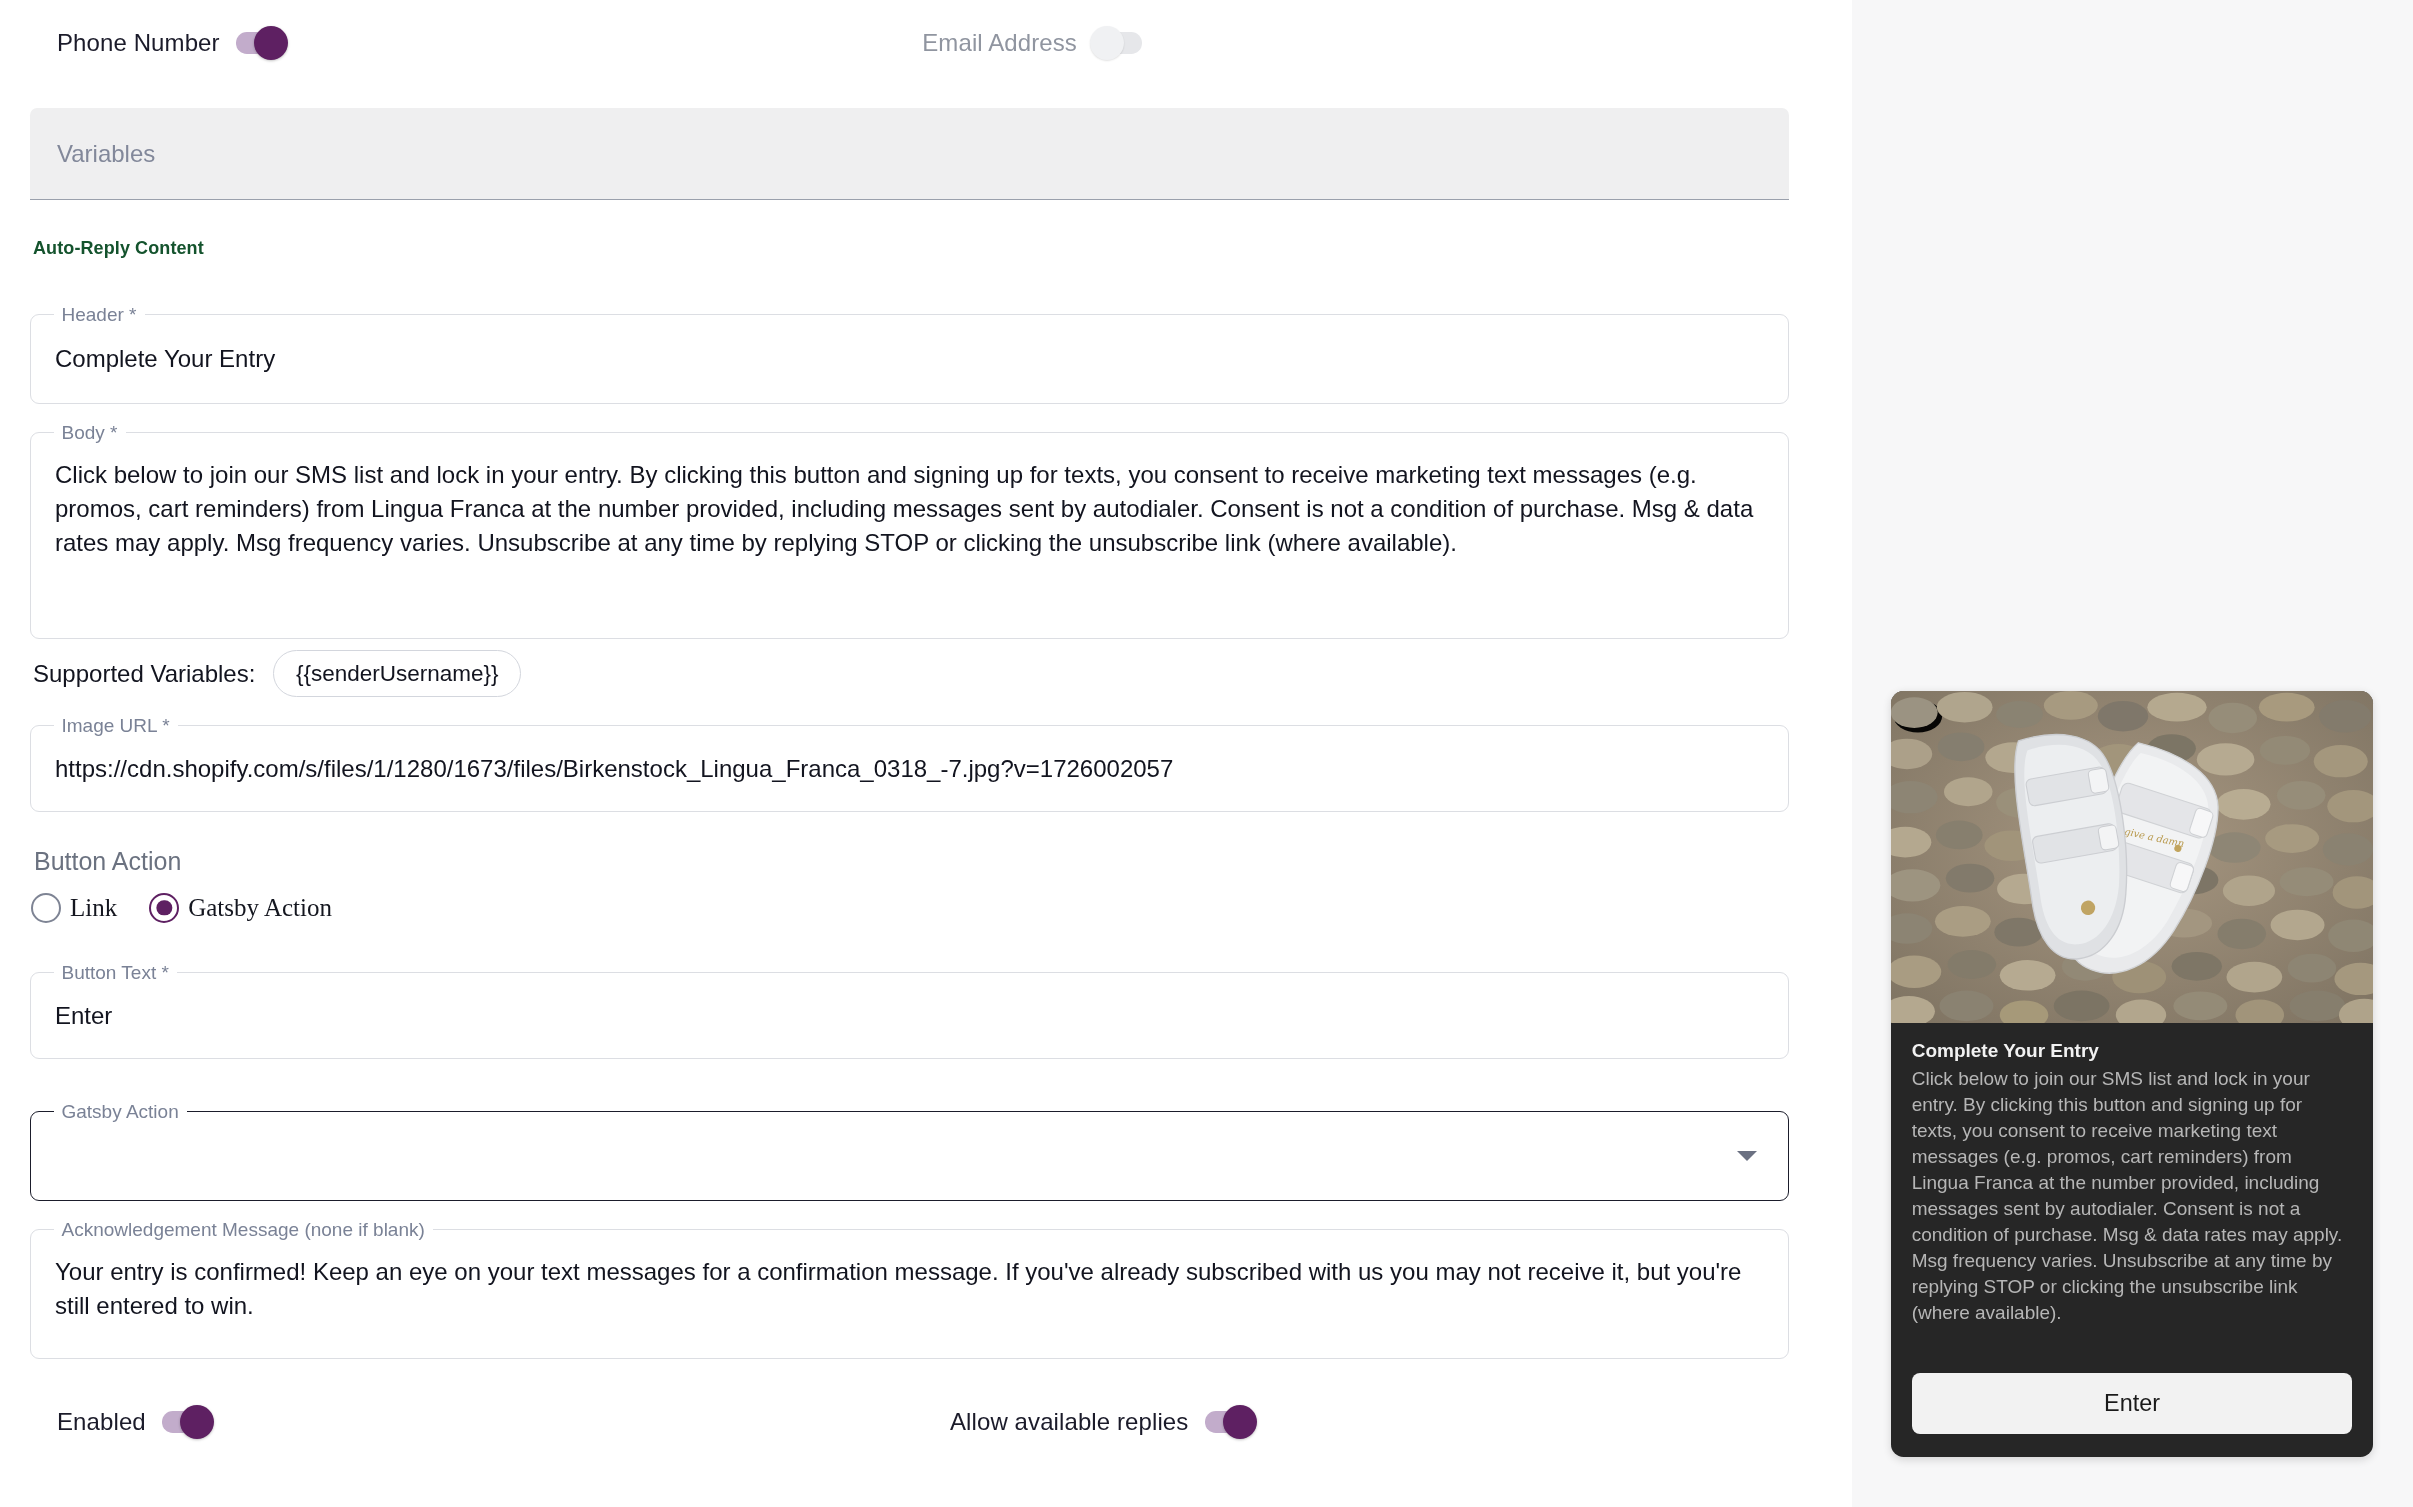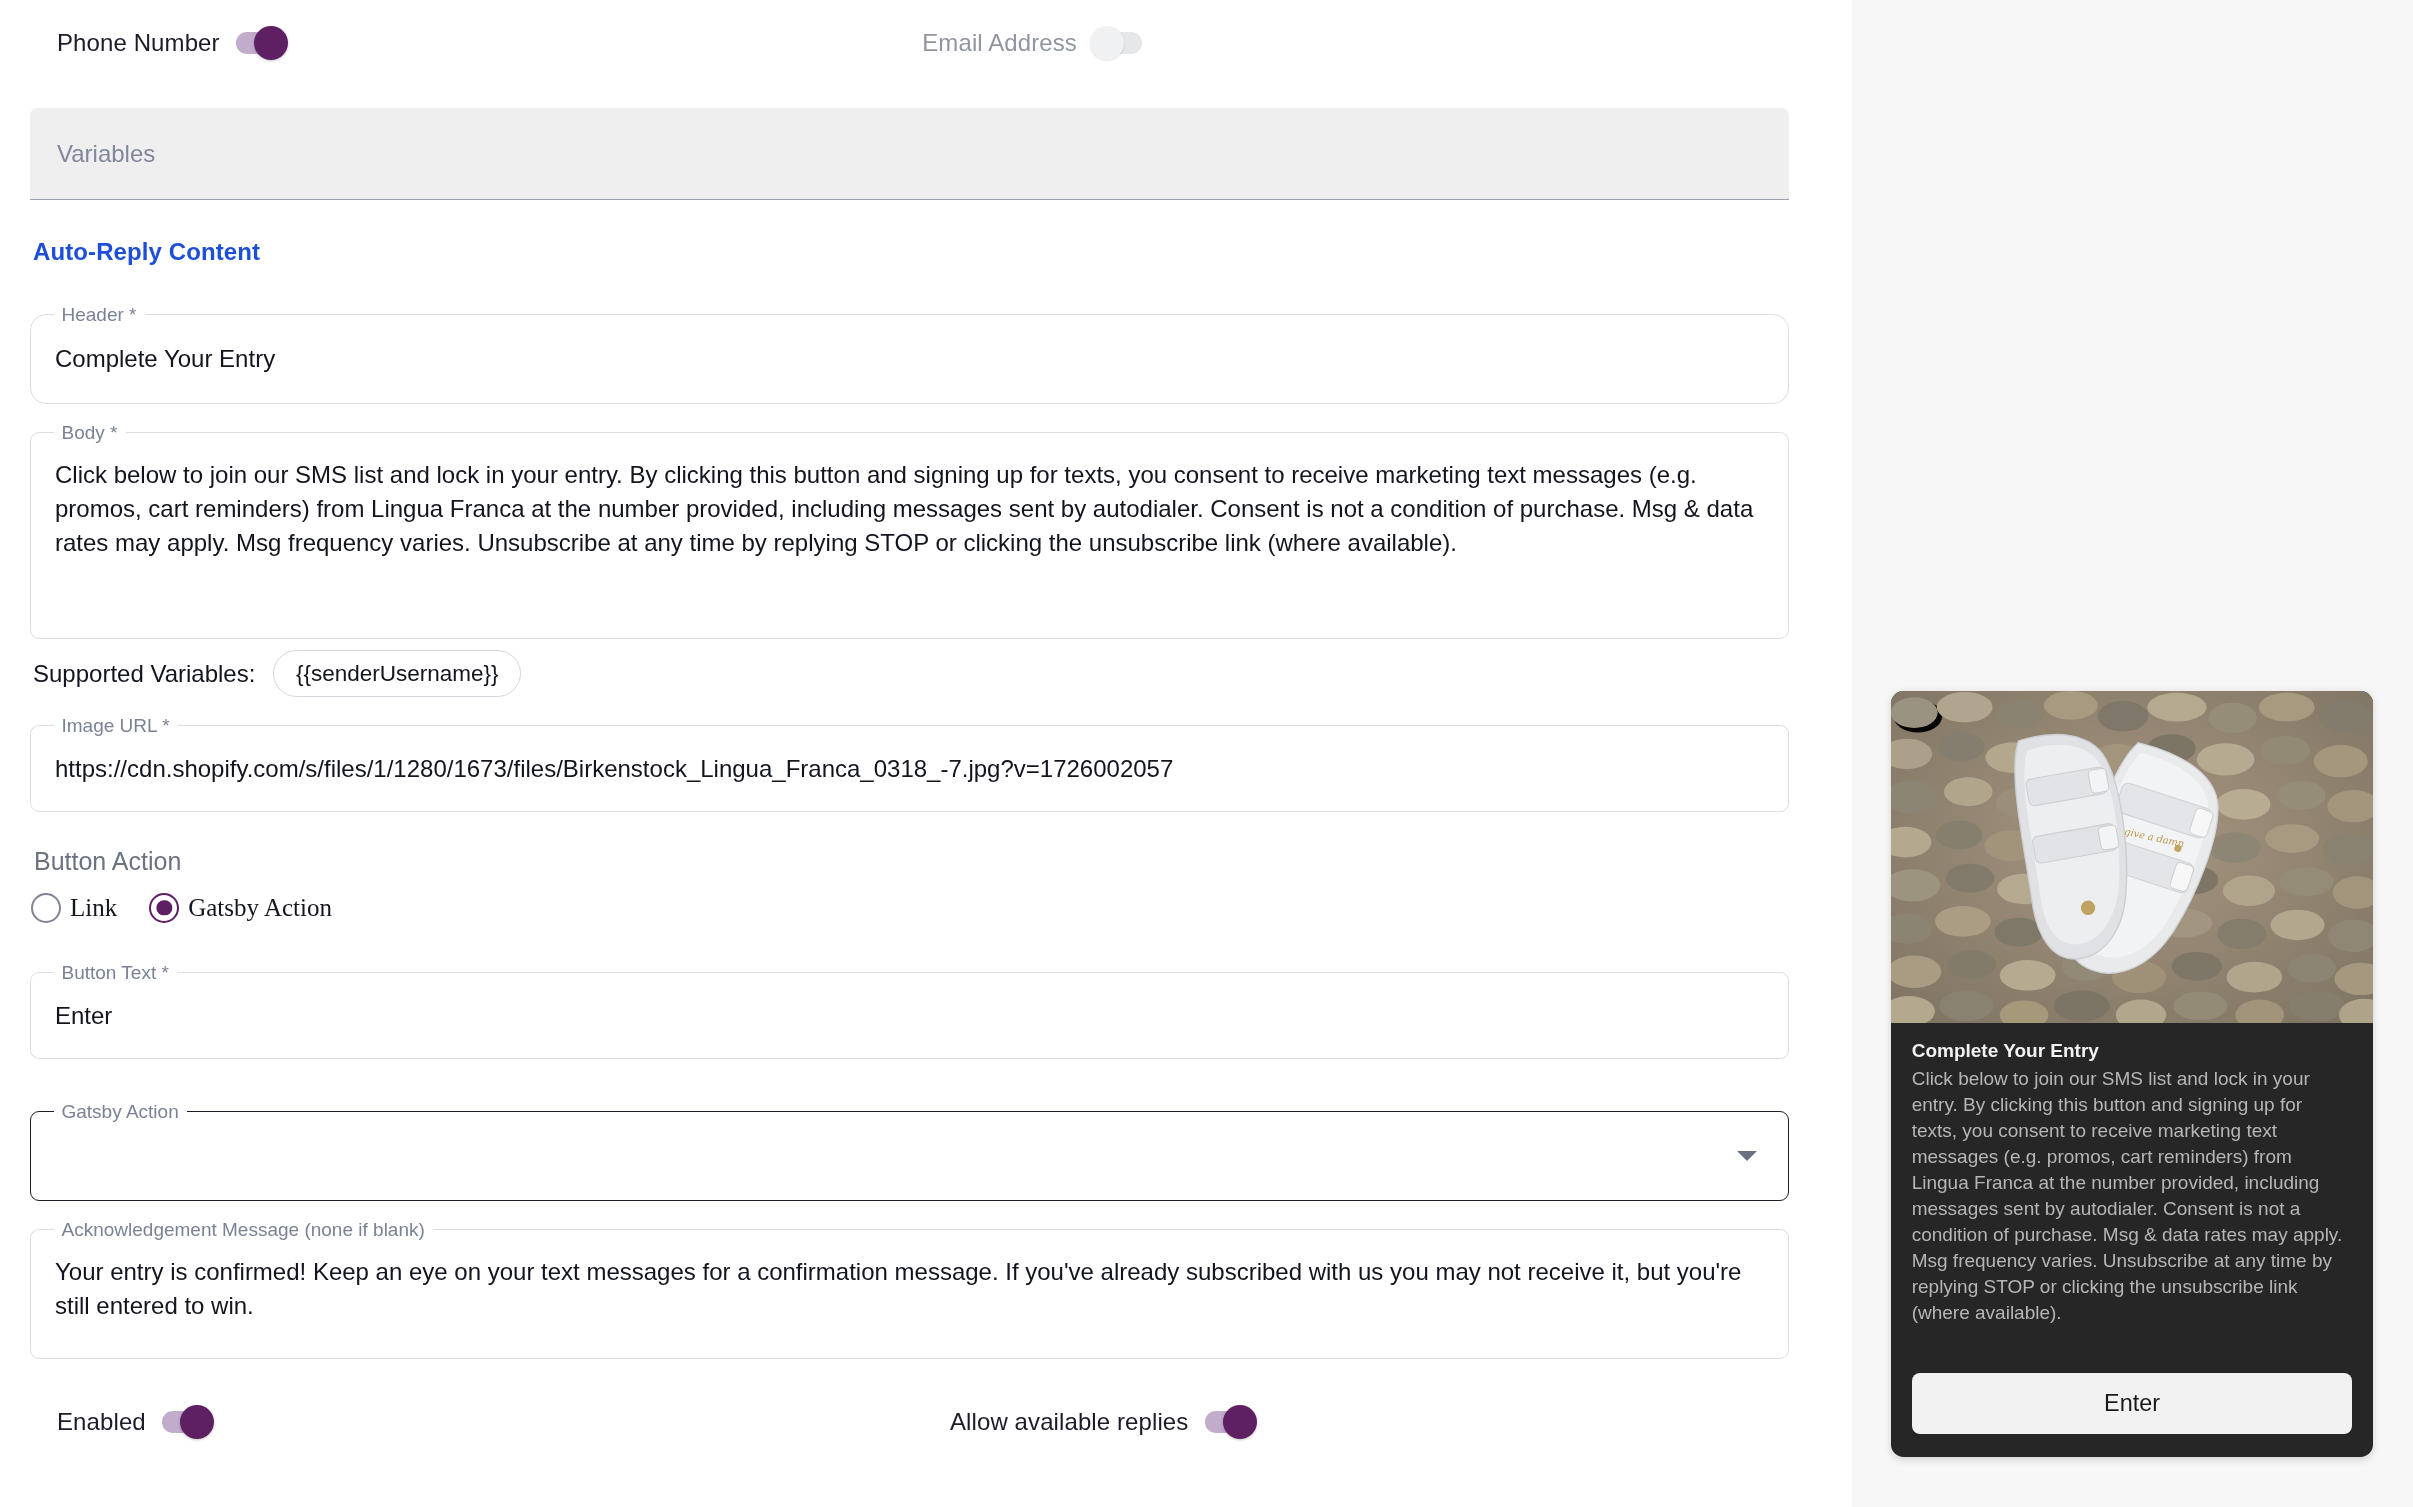--- a/index.html
+++ b/index.html
@@ -96,23 +96,23 @@
   }
   .keywords-placeholder {
     font-size: 24px;
     color: #82889a;
   }
 
   
   .section-title {
     position: absolute;
     left: 33px; top: 238px;
-    font-size: 24px;
+    font-size: 18px;
     font-weight: bold;
-    color: #1d4ed8;
+    color: #14532d;
     letter-spacing: 0.1px;
   }
 
   
   .ofield {
     position: absolute;
     border: 1.4px solid #dcdee3;
     border-radius: 9px;
     background: #ffffff;
   }
@@ -327,21 +327,21 @@
       </div>
 
     </div>
 
     <div class="keywords-field">
       <span class="keywords-placeholder">Variables</span>
     </div>
 
     <div class="section-title">Auto-Reply Content</div>
 
-    <div class="ofield single" style="left:30px; top:314px; width:1759px; height:90px;border-radius:16px;">
+    <div class="ofield single" style="left:30px; top:314px; width:1759px; height:90px;">
       <span class="legend"><span>Header</span><span class="req"> *</span></span>
       <div class="value">Complete Your Entry</div>
     </div>
 
     <div class="ofield multi" style="left:30px; top:432px; width:1759px; height:207px;">
       <span class="legend"><span>Body</span><span class="req"> *</span></span>
       <div class="value">Click below to join our SMS list and lock in your entry. By clicking this button and signing up for texts, you consent to receive marketing text messages (e.g. promos, cart reminders) from Lingua Franca at the number provided, including messages sent by autodialer. Consent is not a condition of purchase. Msg &amp; data rates may apply. Msg frequency varies. Unsubscribe at any time by replying STOP or clicking the unsubscribe link (where available).</div>
     </div>
 
     <div class="supvars">

